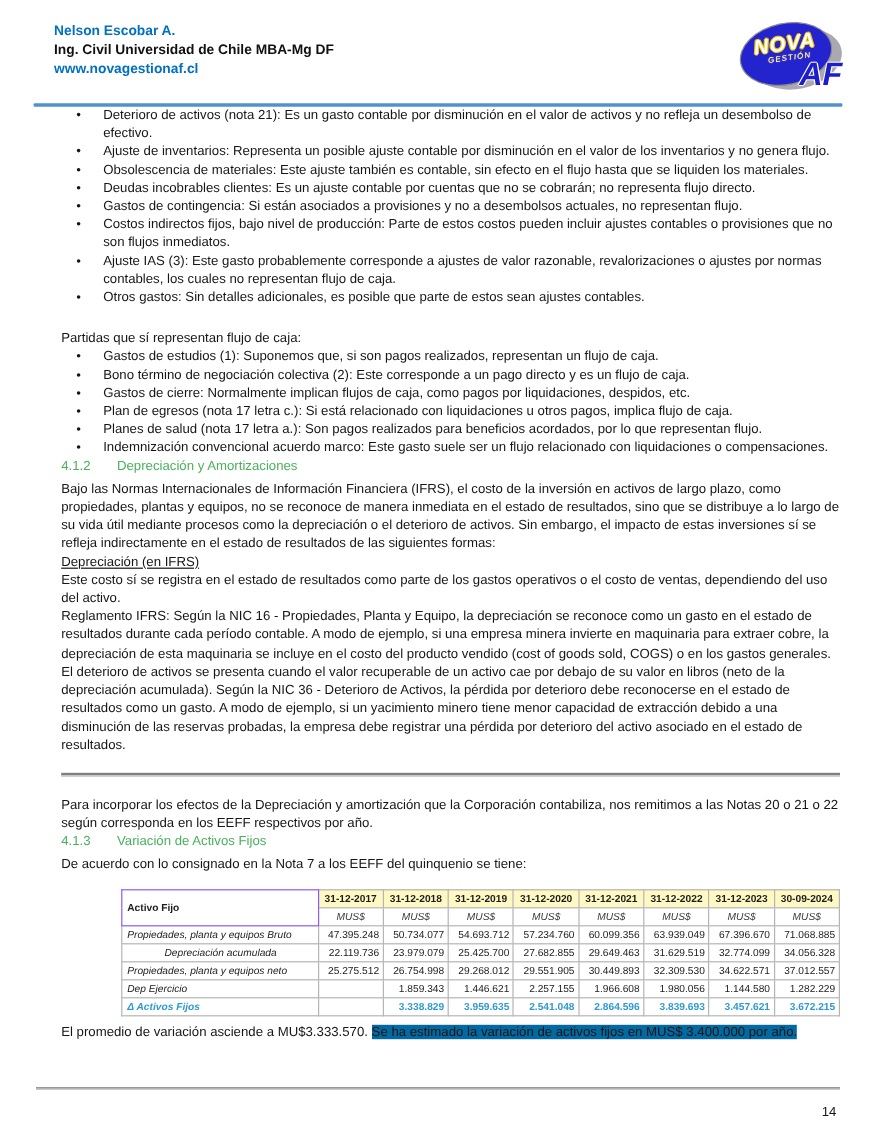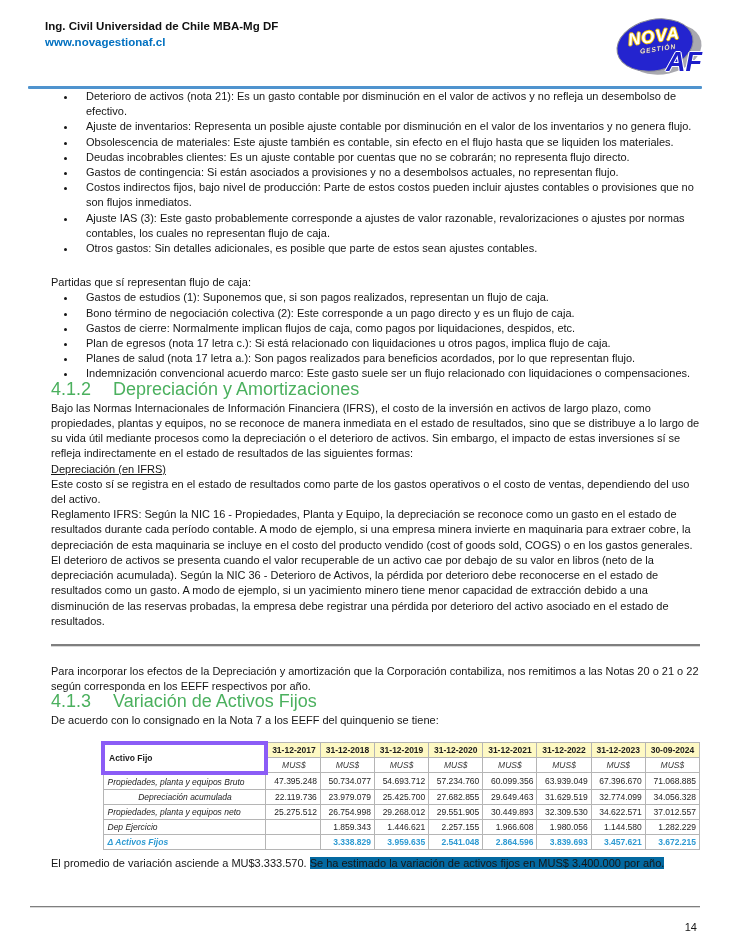--- a/index.html
+++ b/index.html
@@ -35,39 +35,39 @@
              text-shadow:-1px 0 #fff, 1px 0 #fff, 0 -1px #fff, 0 1px #fff; }
 
   
   .content { padding:0 30px 0 51px; font-size:11px; line-height:15.2px; }
   .content p { margin:0; }
   ul.blist { margin:0; padding-left:26px; }
   ul.blist li { padding-left:9px; margin:0; }
   .mt-list1 { margin-top:21px; }
   .partidas { margin-top:19px !important; }
   .mt-list2 { margin-top:20px; }
-  .h-green { color:#4bb05e; font-size:18px; font-weight:400; margin-top:22px; }
+  .h-green { color:#4bb05e; font-size:11px; font-weight:400; margin-top:22px; }
   .h-green .h-num { margin-right:22px; }
   .h-413 { margin-top:21px; }
   .para1 { margin-top:4px !important; }
   .usub { text-decoration:underline; }
   .gap-top { margin-top:15px !important; }
   .divider { height:3px; background:#7f7f7f; border-bottom:1px solid #d8d8d8;
              margin-top:15px; }
   .para-notas { margin-top:17px !important; }
   .intro-413 { margin-top:3px !important; }
   .closing { margin-top:6px !important; }
   .hl { background:#0369a1; }
 
   
   .af-table-wrap { margin:13px 0 0 50px; }
   table.af { border-collapse:collapse; font-size:8.5px; line-height:10px;
              font-family:"Liberation Sans", sans-serif; color:#1c1c1c; }
   table.af th, table.af td { border:1px solid #b5b5b5; padding:2px 3px; }
-  table.af th.corner { border:4px solid #8b5cf6; background:#fff; text-align:left;
+  table.af th.corner { border:1px solid #8b5cf6; background:#fff; text-align:left;
                        font-weight:bold; padding-left:4px; }
   table.af th.date { background:#fef9c3; font-weight:bold; text-align:center;
                      width:55px; white-space:nowrap; }
   table.af td.unit { text-align:center; font-style:italic; color:#3c3c3c;margin-top:28px; }
   table.af td.label { width:167px; text-align:left; padding-left:4px; white-space:nowrap;font-style:italic; }
   table.af td.label.indent { text-align:center; }
   table.af td.num { width:55px; text-align:right; white-space:nowrap; }
   table.af tr.delta td { color:#2e9ad2; font-weight:bold; }
 
   
@@ -75,20 +75,21 @@
                  background:#7f7f7f; border-bottom:1px solid #d8d8d8; }
   .page-num { position:absolute; right:33px; bottom:12px; font-size:11px; color:#161616; }
 </style>
 </head>
 <body>
 
 <div class="page">
 
   <div class="header">
     <div class="hdr-left">
+      <div class="hdr-name">Nelson Escobar A.</div>
       <div class="hdr-deg">Ing. Civil Universidad de Chile MBA-Mg DF</div>
       <div class="hdr-site">www.novagestionaf.cl</div>
     </div>
     <div class="logo">
       <div class="logo-shadow"></div>
       <div class="logo-ball"></div>
       <div class="logo-nova">NOVA</div>
       <div class="logo-gestion">GESTIÓN</div>
       <div class="logo-af">AF</div>
     </div>

